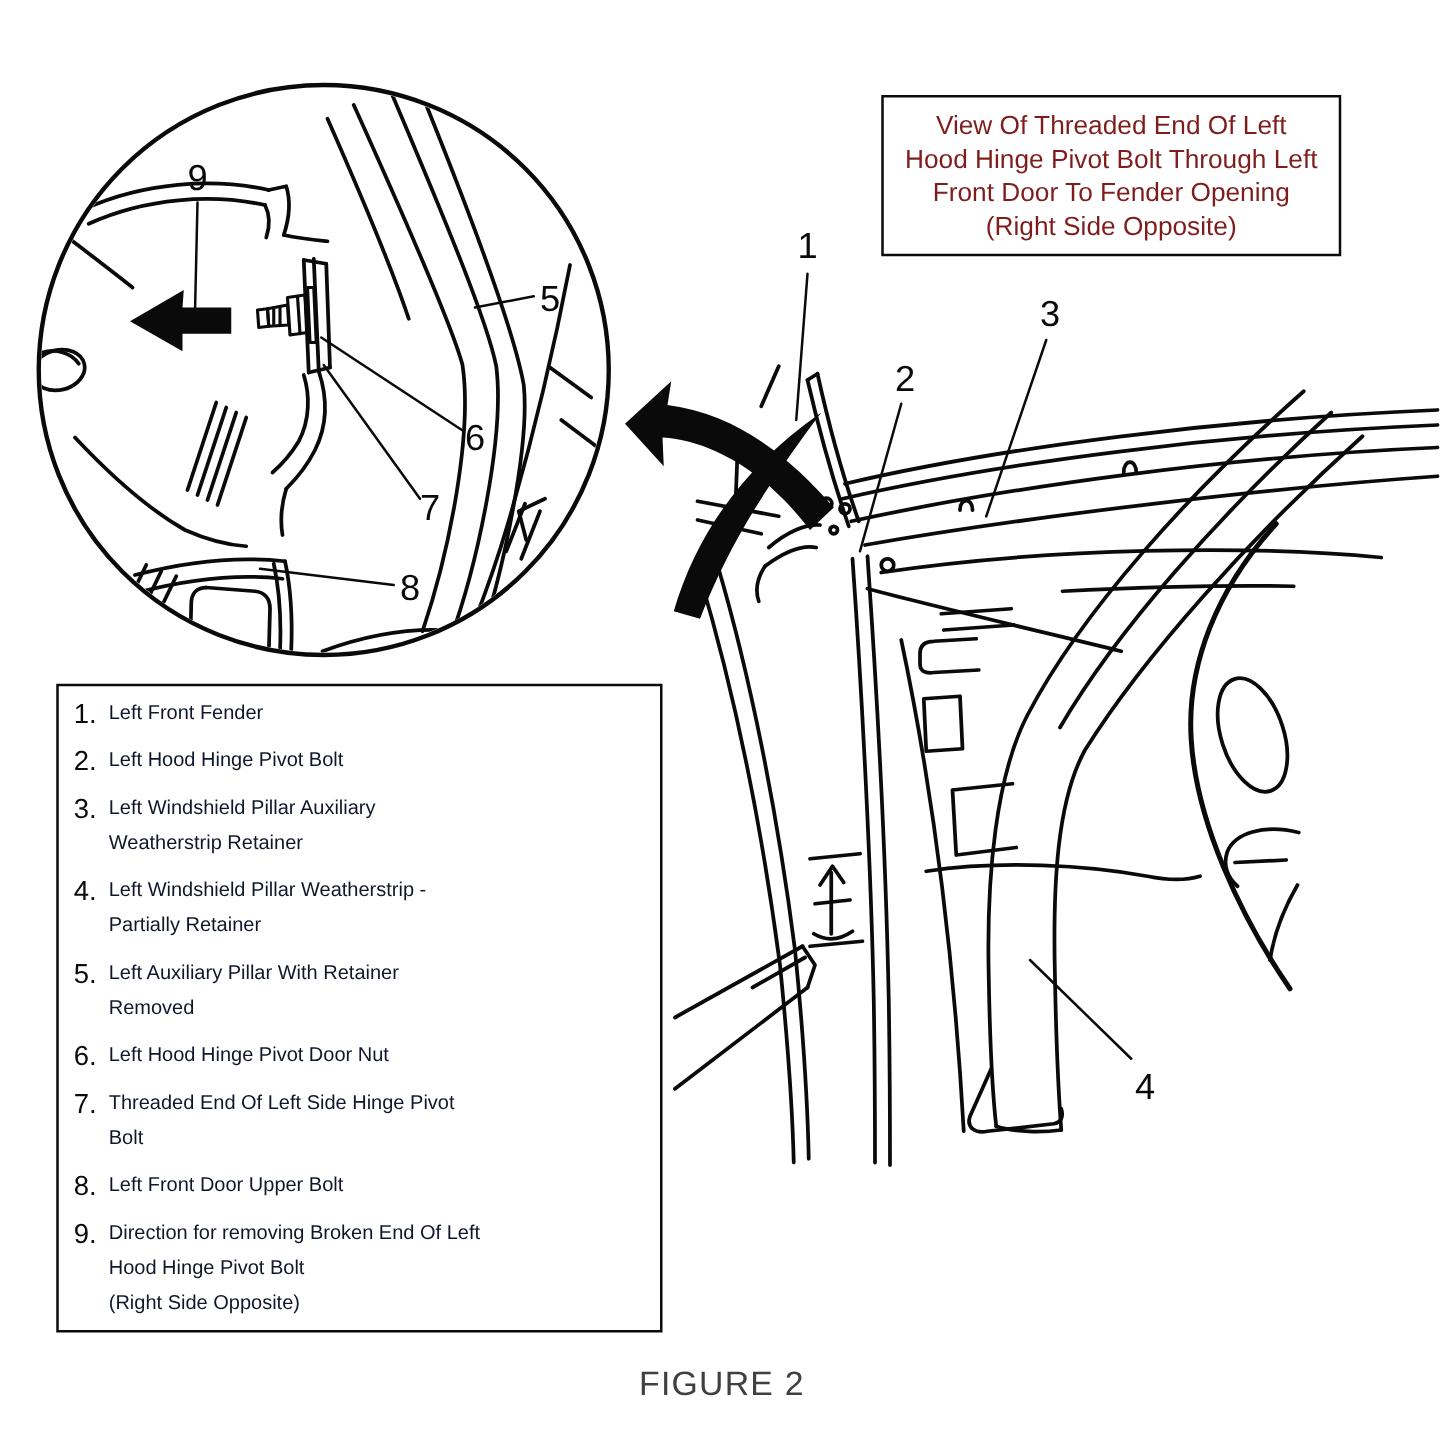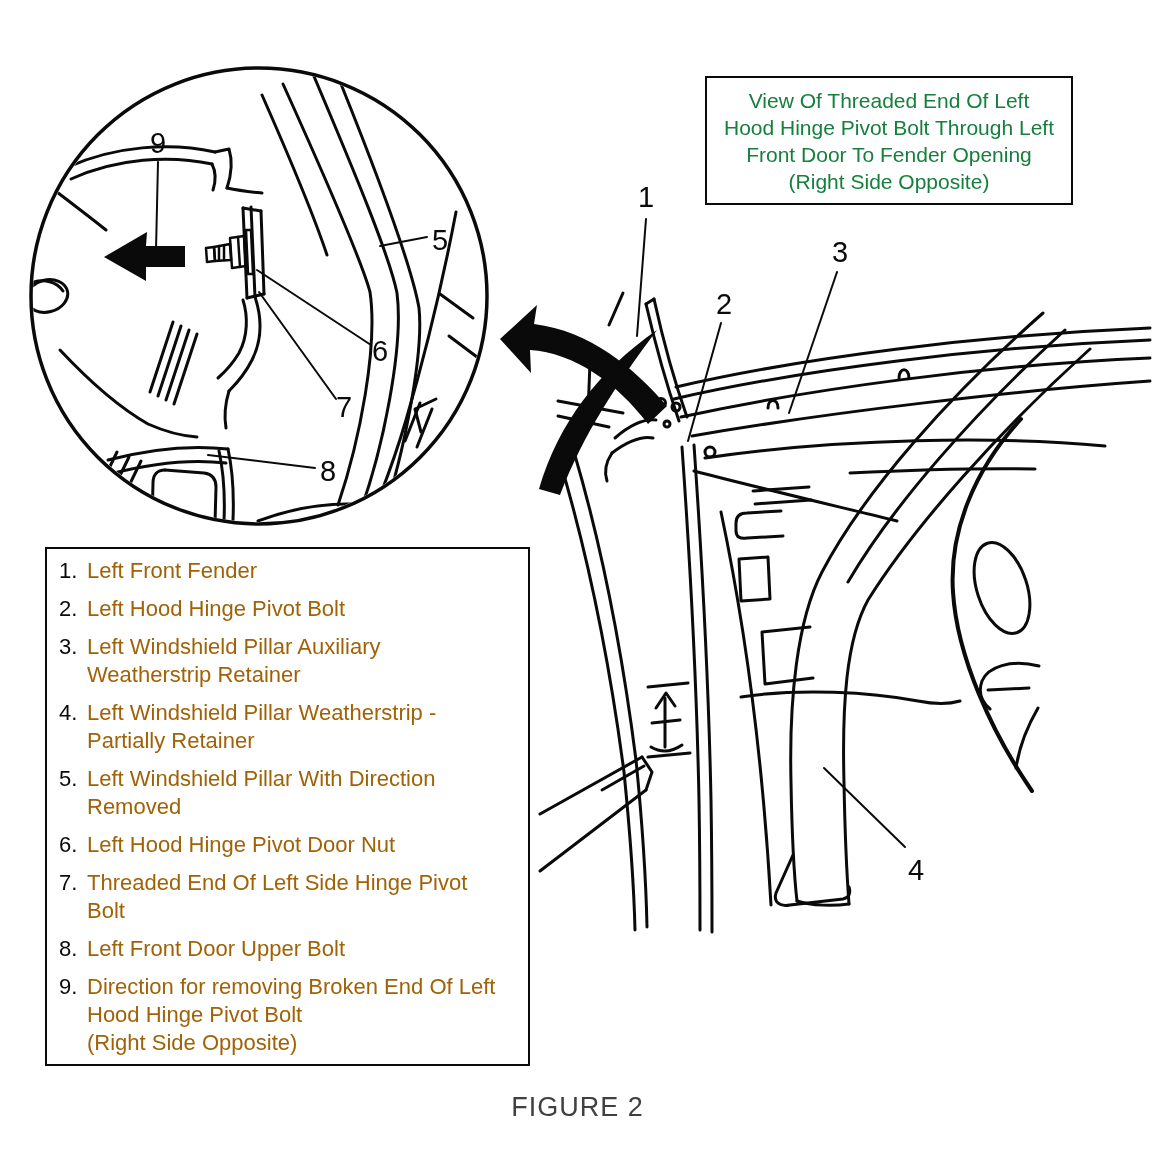--- a/index.html
+++ b/index.html
@@ -16,36 +16,36 @@
   }
 
   
   .note-box {
     position: absolute; left: 705px; top: 76px; width: 368px; height: 129px;
     border: 2px solid #0a0a0a; box-sizing: border-box;
     display: flex; align-items: center; justify-content: center;
   }
   .note-box .note-text {
     white-space: pre-line; text-align: center;
-    font-size: 21px; line-height: 27px; color: #15803d;
+    font-size: 21px; line-height: 27px; color: #7f1d1d;
   }
 
   
   .legend-box {
     position: absolute; left: 45px; top: 547px; width: 485px; height: 519px;
     border: 2px solid #0a0a0a; box-sizing: border-box;
     padding: 8px 10px 6px 12px;
   }
   .legend-item { display: flex; margin-bottom: 10px; }
   .legend-item:last-child { margin-bottom: 0; }
   .legend-num {
     flex: 0 0 28px; font-size: 22px; line-height: 28px; color: #0a0a0a;
   }
   .legend-text {
-    flex: 1; font-size: 22px; line-height: 28px; color: #a16207;
+    flex: 1; font-size: 16px; line-height: 28px; color: #0f172a;
     white-space: pre-line;
   }
 
   
   .figure-caption {
     position: absolute; left: 505px; top: 1092px; width: 145px;
     font-size: 27px; letter-spacing: 1px; text-align: center; color: #404040;
   }
 </style>
 </head>
@@ -260,21 +260,21 @@
     <span class="legend-text">Left Windshield Pillar Auxiliary
 Weatherstrip Retainer</span>
   </div>
   <div class="legend-item">
     <span class="legend-num">4.</span>
     <span class="legend-text">Left Windshield Pillar Weatherstrip -
 Partially Retainer</span>
   </div>
   <div class="legend-item">
     <span class="legend-num">5.</span>
-    <span class="legend-text">Left Windshield Pillar With Direction
+    <span class="legend-text">Left Auxiliary Pillar With Retainer
 Removed</span>
   </div>
   <div class="legend-item">
     <span class="legend-num">6.</span>
     <span class="legend-text">Left Hood Hinge Pivot Door Nut</span>
   </div>
   <div class="legend-item">
     <span class="legend-num">7.</span>
     <span class="legend-text">Threaded End Of Left Side Hinge Pivot
 Bolt</span>

